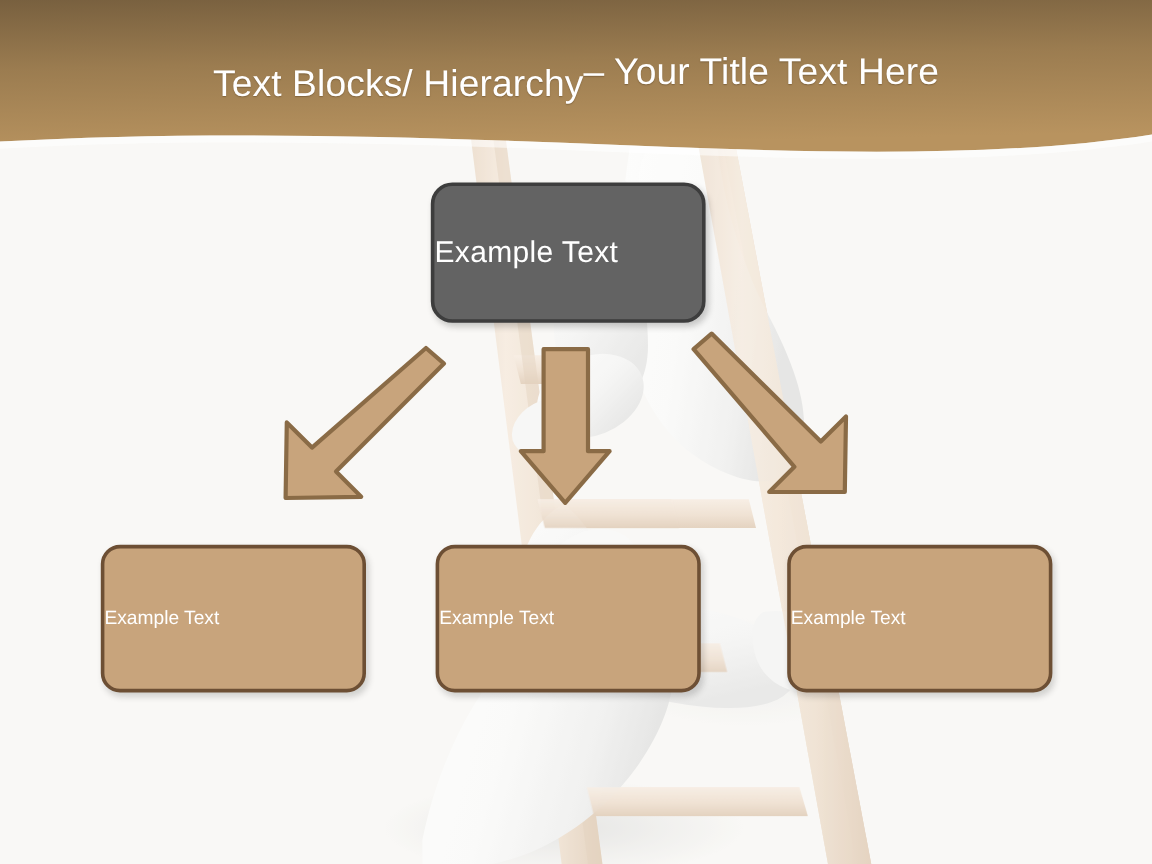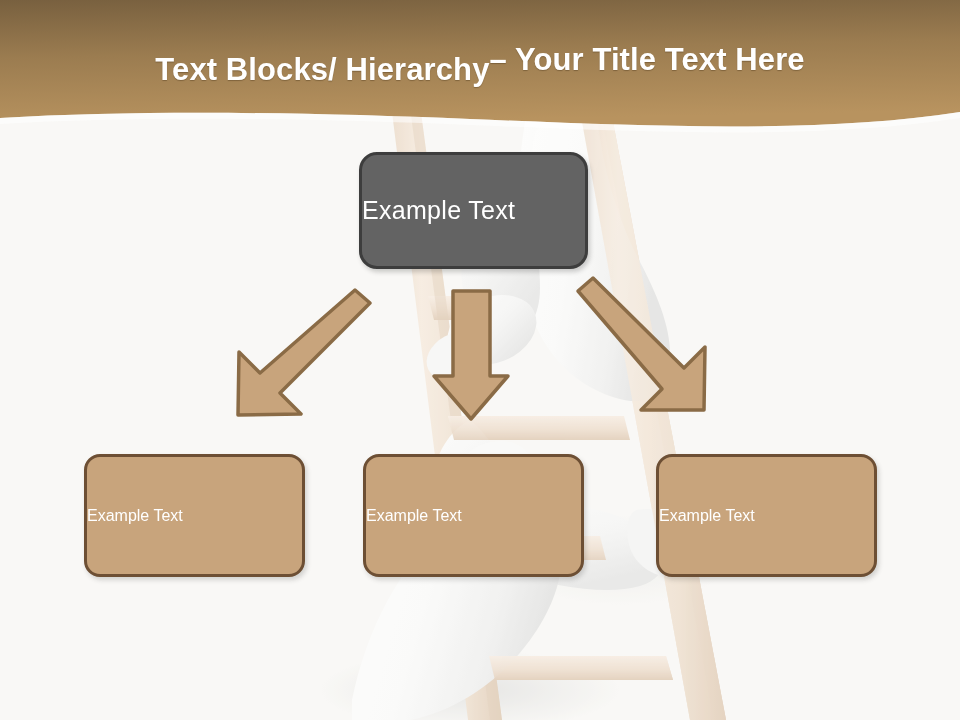--- a/index.html
+++ b/index.html
@@ -50,22 +50,22 @@
     display: flex;
     align-items: center;
     justify-content: center;
     z-index: 25;
     color: #ffffff;
     font-size: 31px;
     letter-spacing: 0.1px;
     white-space: nowrap;
     text-shadow: 0 1px 1px rgba(60,40,15,.35);
   }
-  #title-text .bold { font-weight: bold; margin-top: 20px; }
-  #title-text .reg  { font-weight: bold; }
+  #title-text .bold { font-weight: normal; margin-top: 20px; }
+  #title-text .reg  { font-weight: normal; }
 
   
   .node {
     position: absolute;
     box-sizing: border-box;
     display: flex;
     align-items: center;
     justify-content: flex-start;
     border-radius: 16px;
     color: #ffffff;

